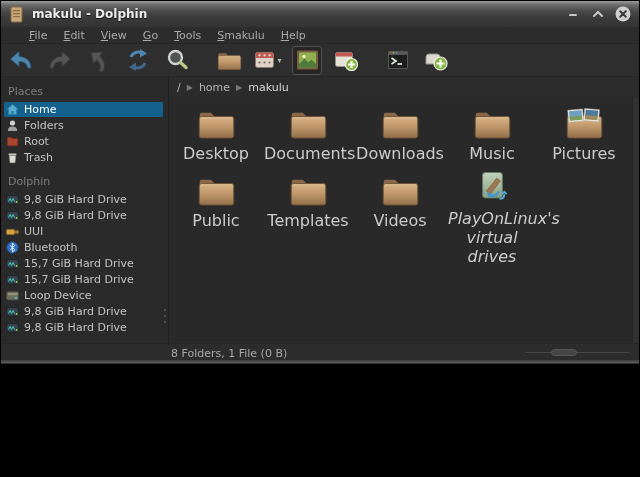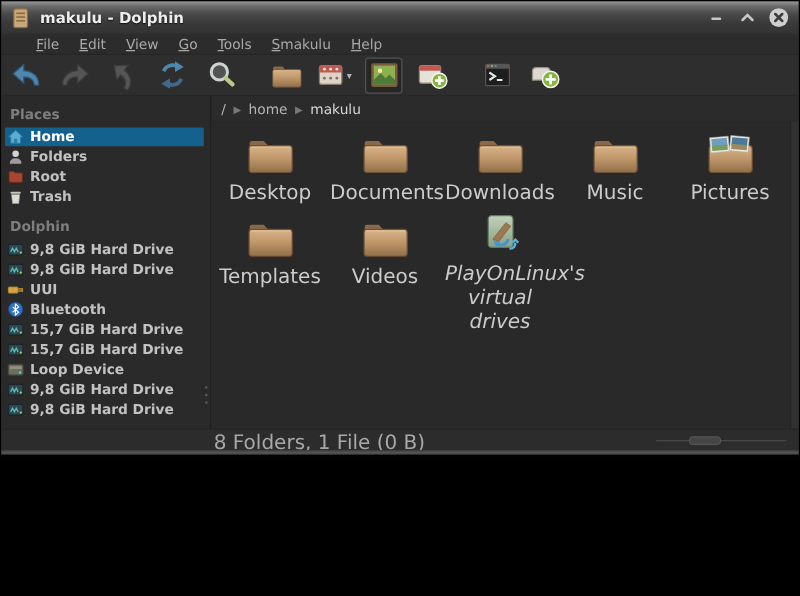--- a/index.html
+++ b/index.html
@@ -41,21 +41,21 @@
     border:1px solid transparent;border-radius:3px;position:relative;
   }
   .tool-btn.active{background:#262626;border-color:#525252;}
   .tool-btn .caret{font-size:8px;color:#b5b5b5;margin-left:1px;}
   .tb-group-gap{width:4px;}
   
   .content{flex:1;display:flex;min-height:0;background:#292929;}
   .sidebar{
     width:168px;flex:0 0 168px;background:#2a2a2a;
     border-right:1px solid #1f1f1f;position:relative;
-    padding-top:4px;overflow:hidden;font-weight:bold;
+    padding-top:4px;overflow:hidden;
   }
   .panel-header{font-size:11px;color:#7e7e7e;padding:4px 0 4px 7px;}
   .side-item{
     height:15px;display:flex;align-items:center;gap:5px;
     margin:0 5px 1px 3px;padding:0 2px;border-radius:1px;
     font-size:11px;color:#c2c2c2;white-space:nowrap;cursor:default;
   }
   .side-item svg{flex:0 0 13px;}
   .side-item.selected{background:#15618e;color:#fff;}
   .grip{position:absolute;right:2px;top:232px;display:flex;flex-direction:column;gap:4px;}
@@ -80,21 +80,21 @@
   .file-item .icon-slot{height:37px;display:flex;align-items:flex-end;justify-content:center;}
   .file-label{
     margin-top:3px;font-size:16px;color:#cbcbcb;text-align:center;
     line-height:1.2;max-width:88px;
   }
   .file-item.symlink .file-label{font-style:italic;}
   .vscroll{width:7px;flex:0 0 7px;background:#313131;border-left:1px solid #242424;}
   
   .statusbar{
     height:17px;flex:0 0 17px;background:#2c2c2c;border-top:1px solid #242424;
-    display:flex;align-items:flex-start;font-size:16px;color:#a8a8a8;
+    display:flex;align-items:flex-end;font-size:11px;color:#a8a8a8;
   }
   .status-spacer-left{width:170px;flex:0 0 170px;}
   .status-text{flex:1;}
   .zoom-slider{width:104px;flex:0 0 104px;height:100%;position:relative;margin-right:10px;cursor:default;}
   .zoom-track{position:absolute;left:0;right:0;top:8px;height:1px;background:#474747;}
   .zoom-handle{position:absolute;left:26px;top:5px;width:26px;height:7px;background:#454545;border:1px solid #555;border-radius:4px;}
   
   .bottom-frame{height:4px;flex:0 0 4px;background:linear-gradient(180deg,#3a3a3a,#5a5a5a 60%,#222);}
 </style>
 </head>
@@ -427,20 +427,30 @@
               <g transform="rotate(5 30 9)">
                 <rect x="21.5" y="2" width="16" height="13" fill="#eceae2" stroke="#b5b2a8" stroke-width="0.5"></rect>
                 <rect x="22.8" y="3.3" width="13.4" height="7" fill="#4a7a9a"></rect>
                 <rect x="22.8" y="9" width="13.4" height="4.5" fill="#9a8a5e"></rect>
               </g>
             </svg>
               </div>
             <div class="file-label">Pictures</div>
           </div>
 
+          <div class="file-item">
+            <div class="icon-slot">
+                <svg width="41" height="34" viewBox="0 0 44 36">
+              <path d="M4 13 L4 8 Q4 6 6 6 L16 6 L20 10 L20 13 Z" fill="#8a6847"></path>
+              <rect x="3.5" y="10" width="37" height="23" rx="2.5" fill="url(#foldergrad)" stroke="#6e5236"></rect>
+              <path d="M5 11.5 L39 11.5" stroke="#e6c89c" stroke-width="1" opacity="0.55"></path>
+            </svg>
+              </div>
+            <div class="file-label">Public</div>
+          </div>
 
           <div class="file-item">
             <div class="icon-slot">
                 <svg width="41" height="34" viewBox="0 0 44 36">
               <path d="M4 13 L4 8 Q4 6 6 6 L16 6 L20 10 L20 13 Z" fill="#8a6847"></path>
               <rect x="3.5" y="10" width="37" height="23" rx="2.5" fill="url(#foldergrad)" stroke="#6e5236"></rect>
               <path d="M5 11.5 L39 11.5" stroke="#e6c89c" stroke-width="1" opacity="0.55"></path>
             </svg>
               </div>
             <div class="file-label">Templates</div>

